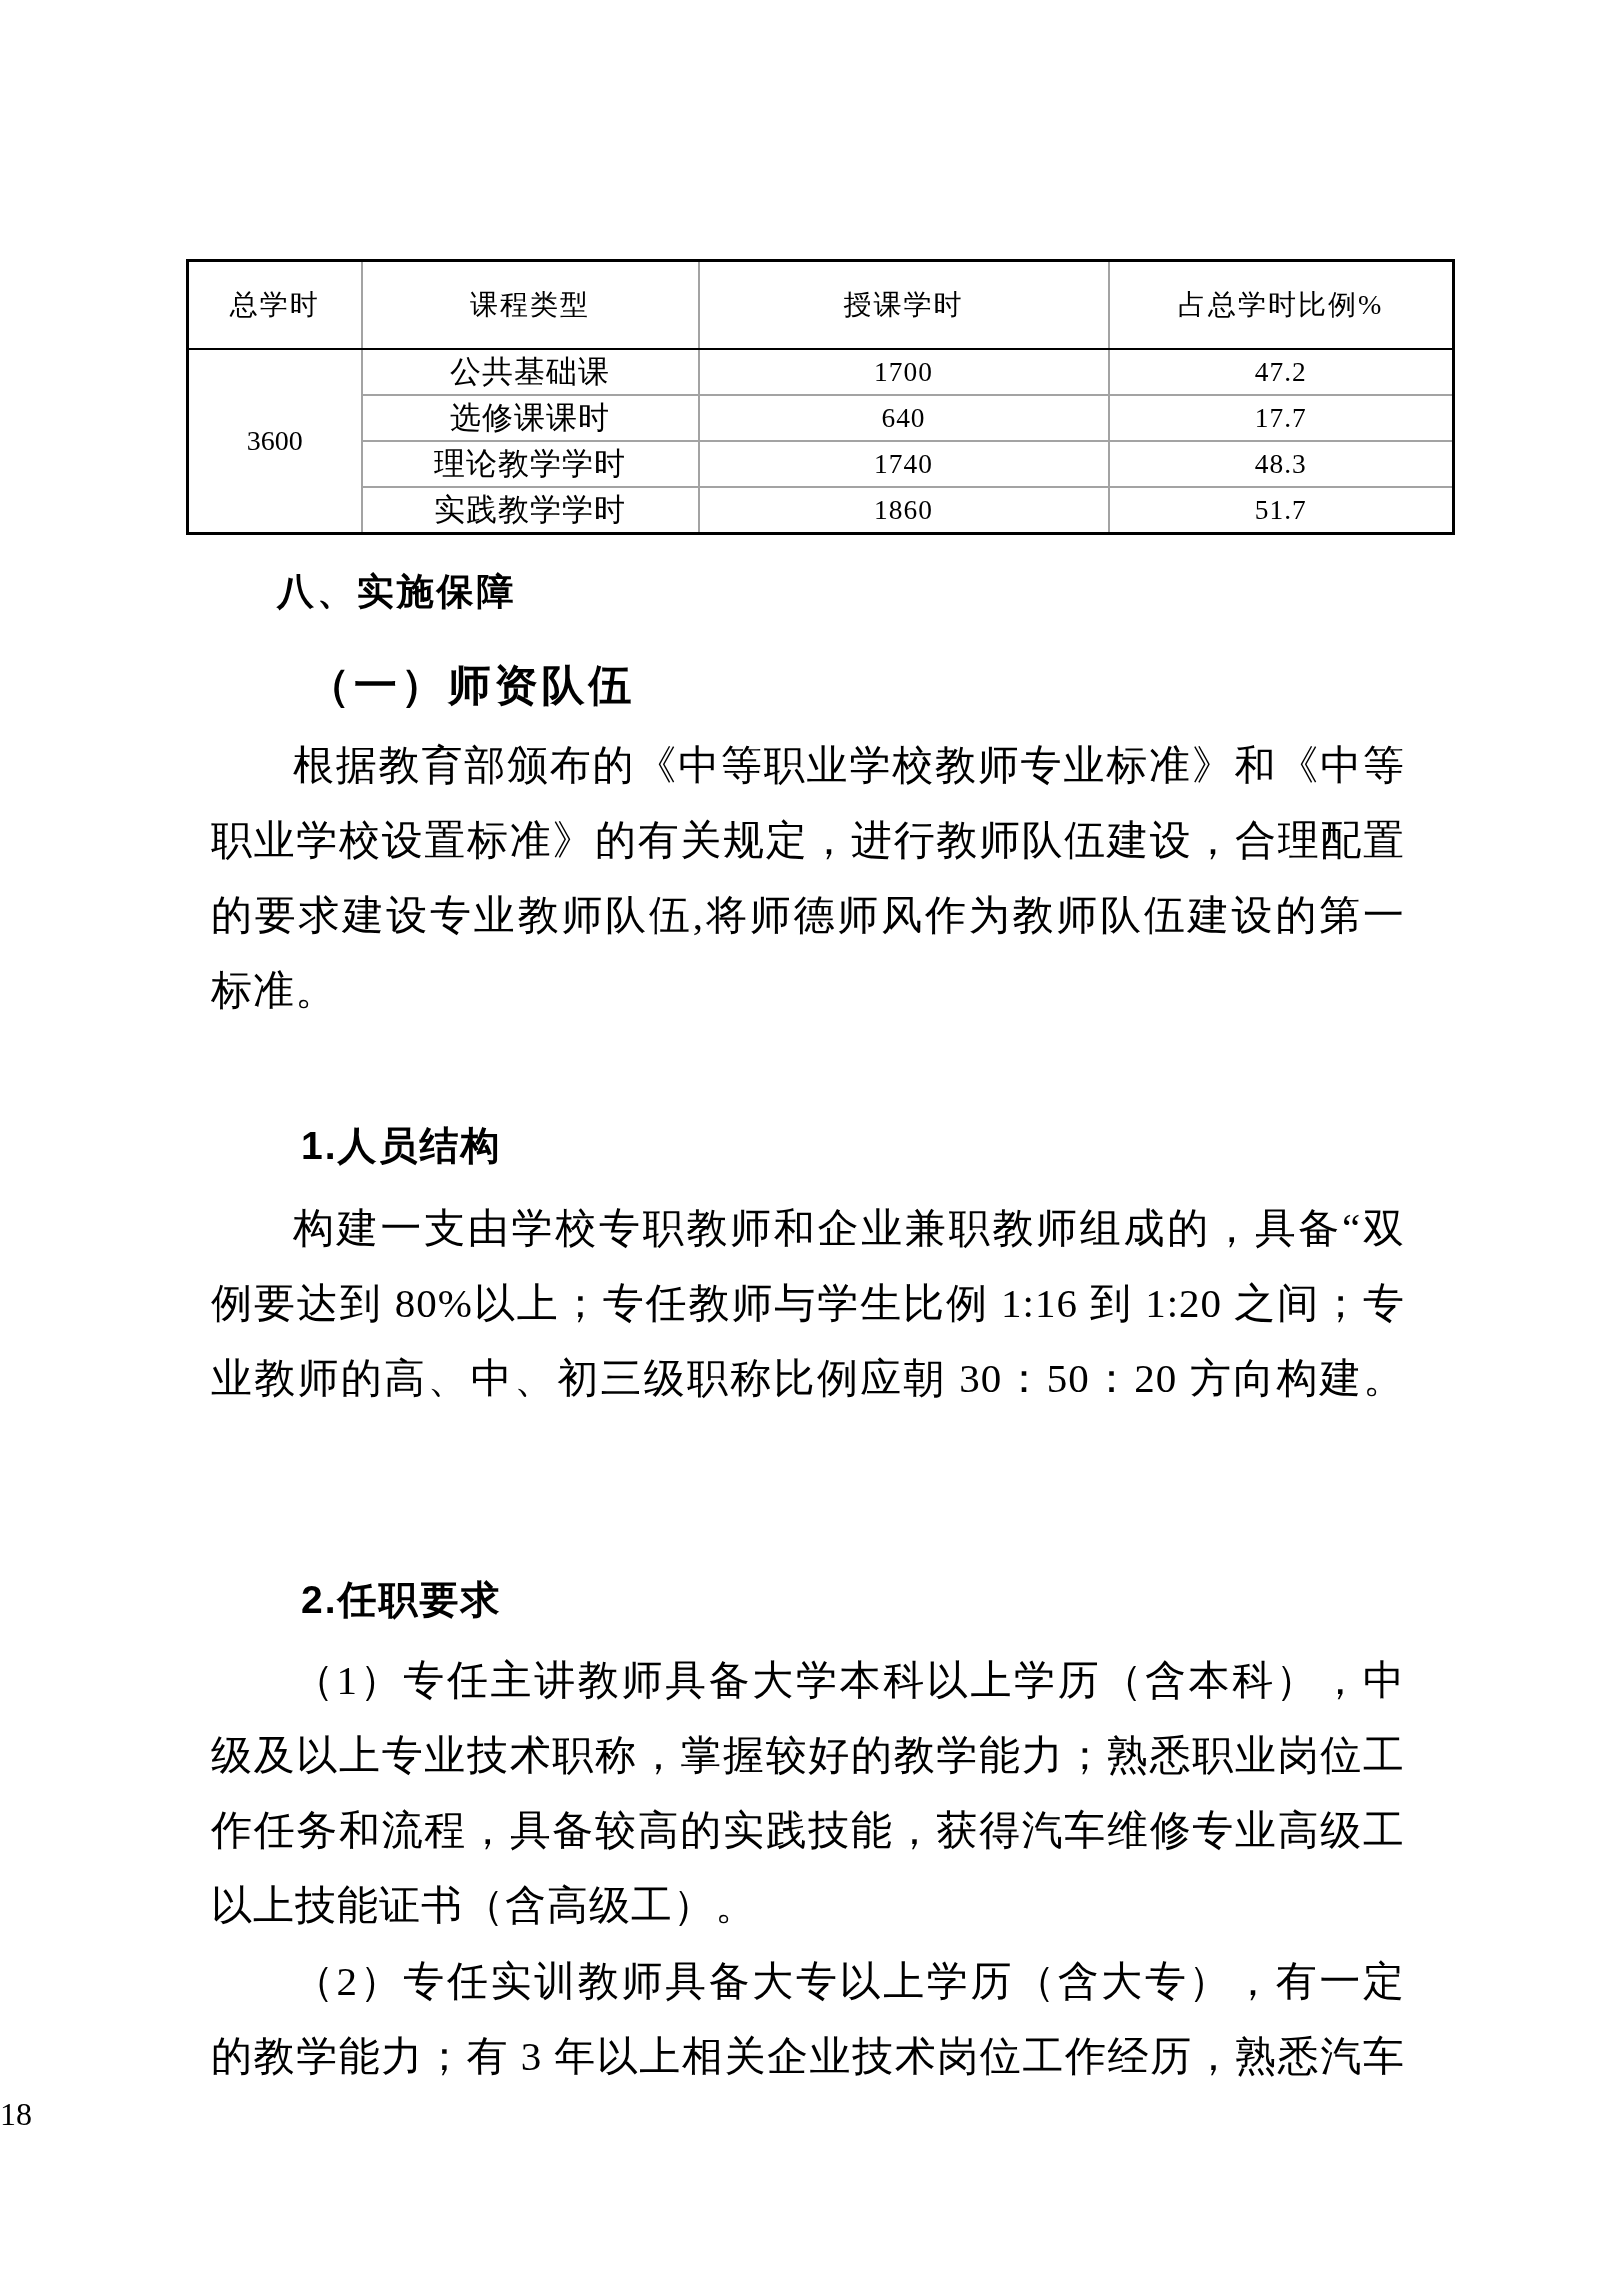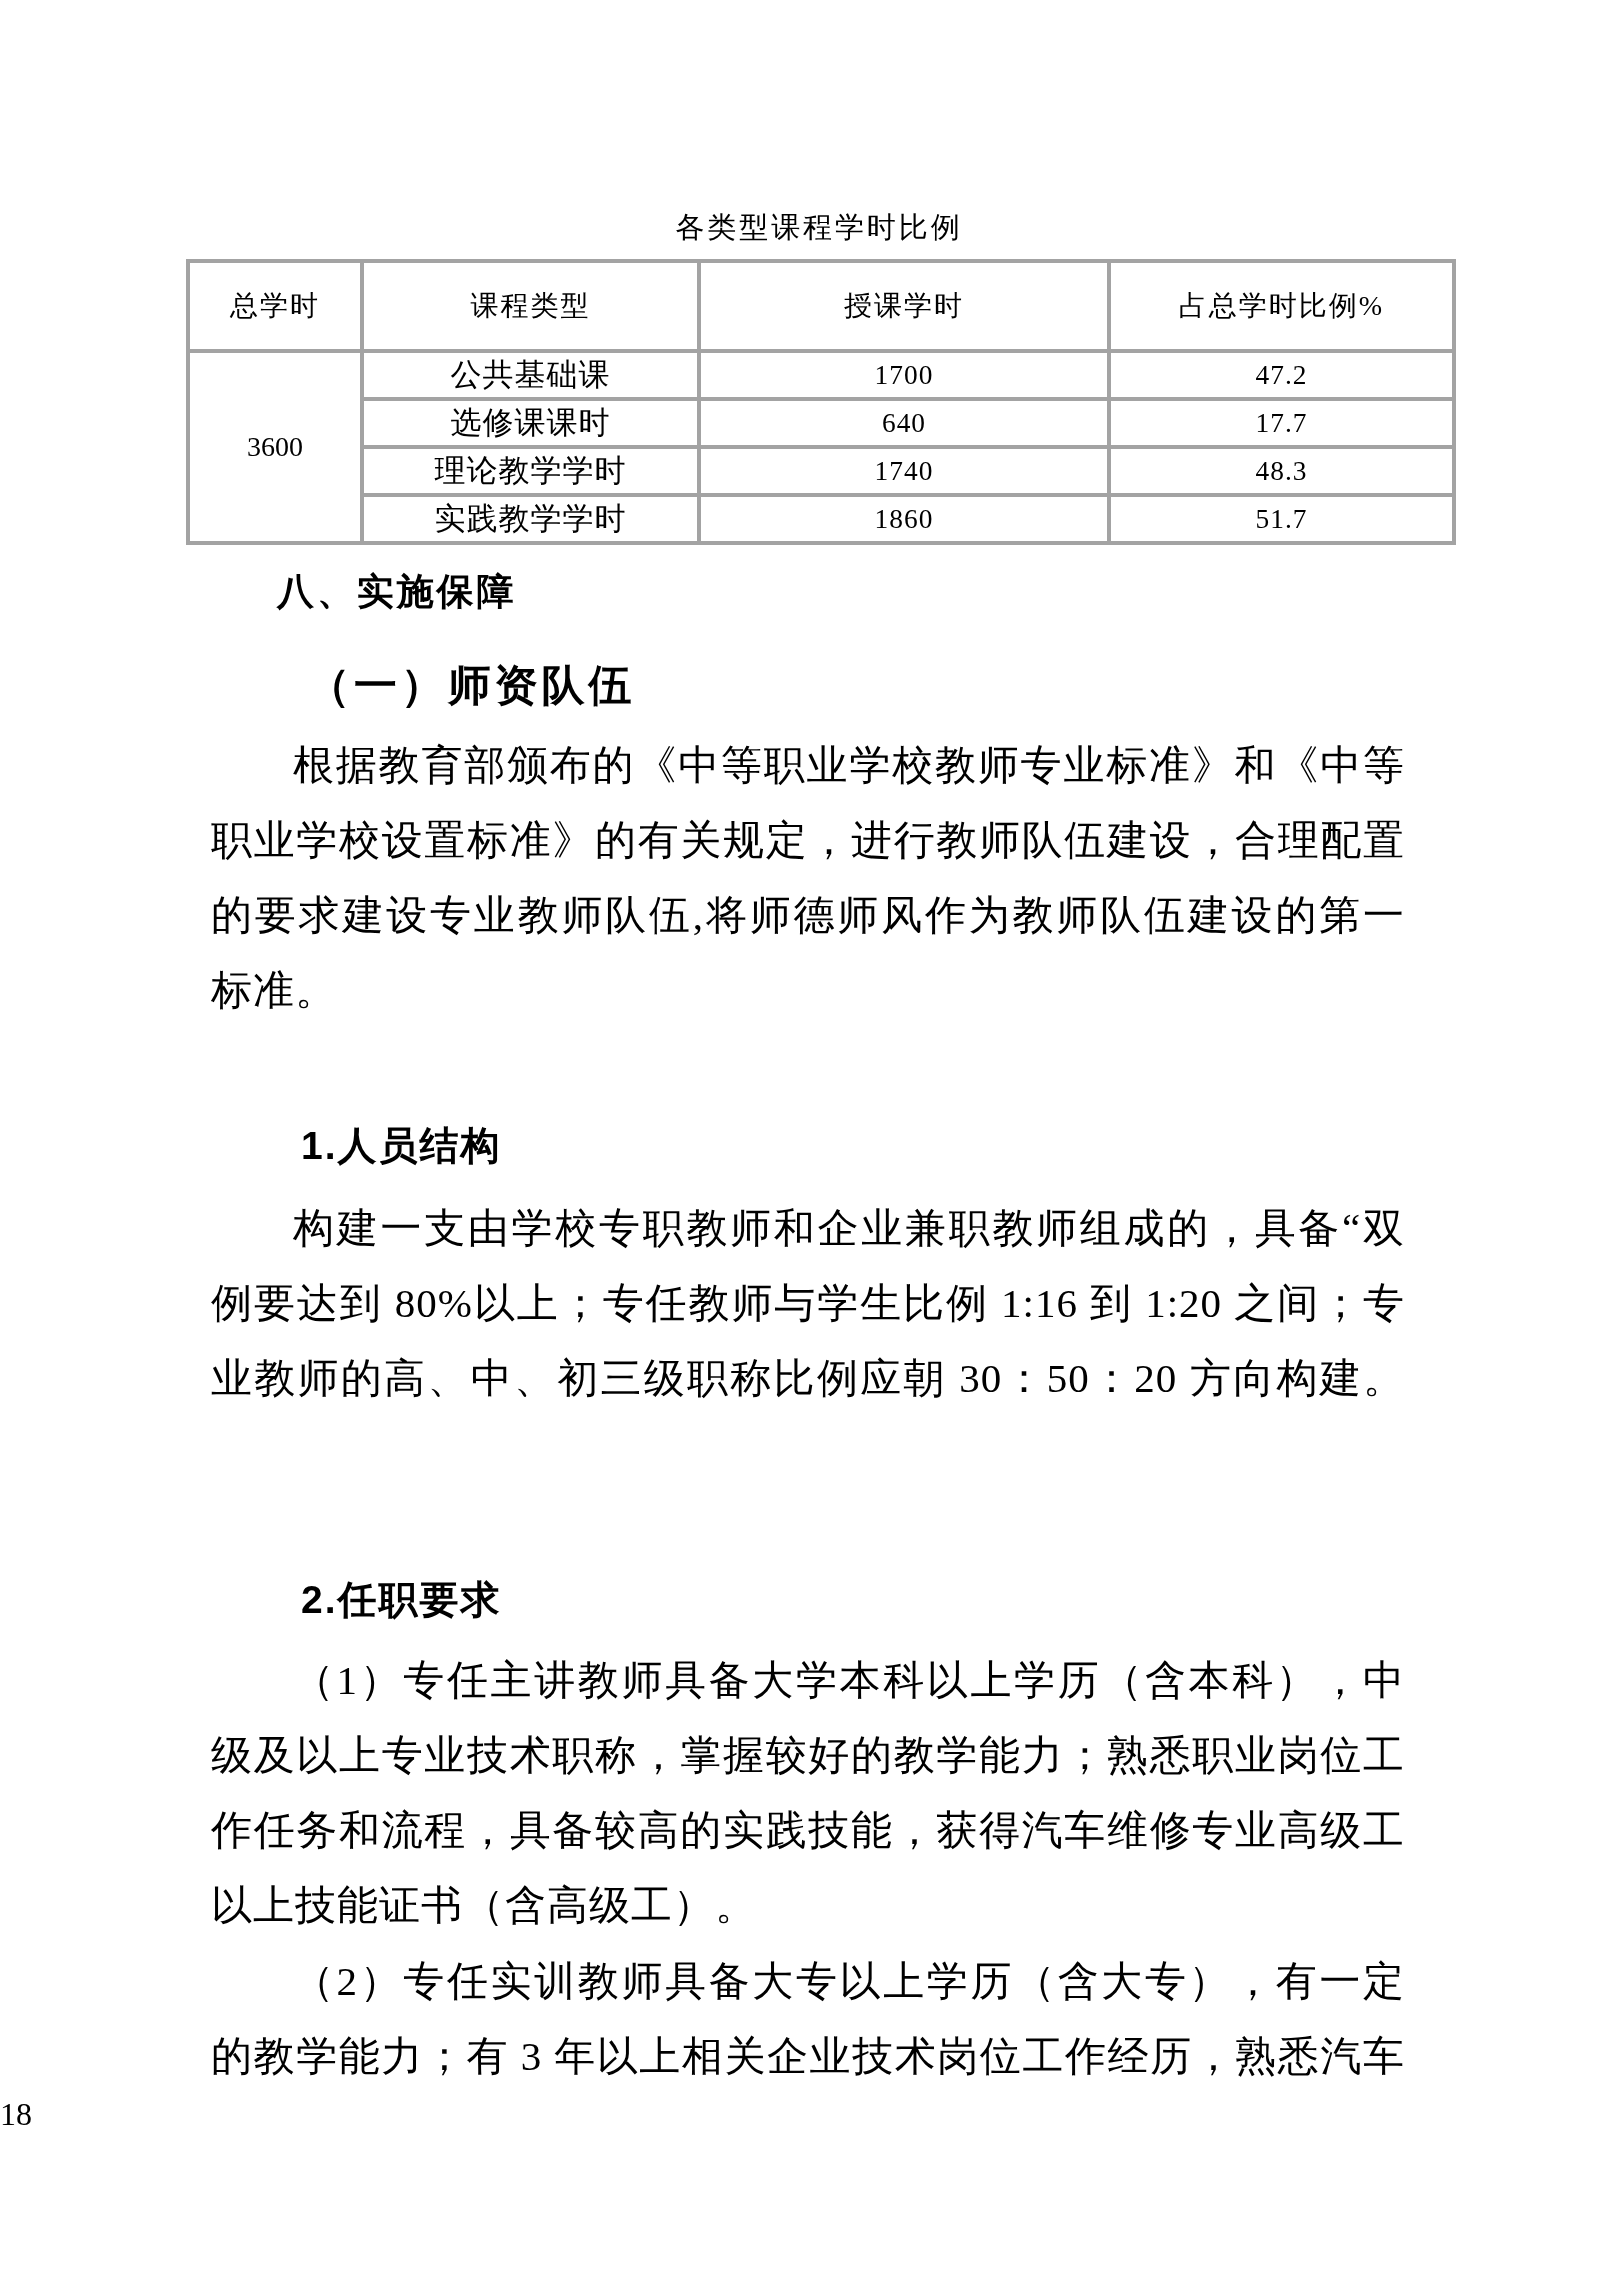--- a/index.html
+++ b/index.html
@@ -11,21 +11,21 @@
   .doc-title {
     position:absolute; top:208px; left:186px; width:1266px;
     text-align:center; font-size:29px; letter-spacing:2.9px; white-space:nowrap;
   }
   table.course-table {
     position:absolute; left:186px; top:259px; width:1266px;
     border-collapse:collapse; table-layout:fixed;
     border:3.9px solid #000;
   }
   table.course-table th, table.course-table td {
-    border:4px solid #a3a3a3; text-align:center; vertical-align:middle;
+    border:2px solid #a3a3a3; text-align:center; vertical-align:middle;
     padding:0; overflow:hidden; white-space:nowrap;
   }
   table.course-table thead th {
     height:86px; font-weight:normal; font-size:28px; letter-spacing:2px;
     border-bottom:2.9px solid #000;
   }
   table.course-table tbody td { height:44px;border-radius:17px; }
   table.course-table tbody tr:last-child td { border-top:2.9px solid #000; }
   td.cell-total { font-size:28px; }
   td.cell-type  { font-size:31px; letter-spacing:1px; }
@@ -63,21 +63,20 @@
   .page-number {
     position:absolute; left:0; top:2096px; width:1620px;
     text-align:left; font-size:32px;
   }
 </style>
 </head>
 <body>
 
 <div class="page">
 
-  <div class="doc-title">各类型课程学时比例</div>
 
   <table class="course-table">
     <colgroup>
       <col style="width:174px">
       <col style="width:337px">
       <col style="width:410px">
       <col style="width:345px">
     </colgroup>
     <thead>
       <tr>

